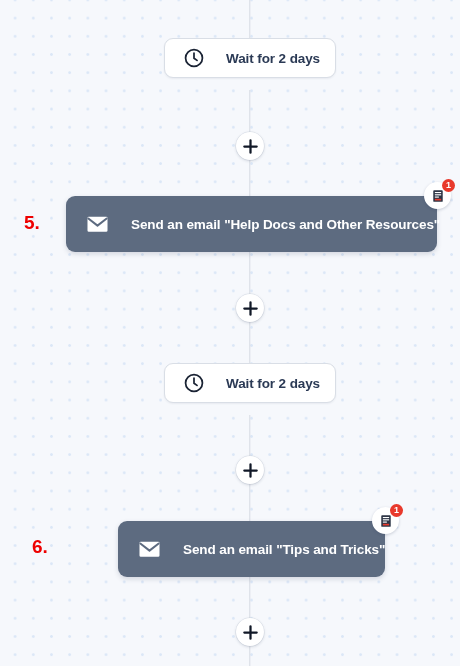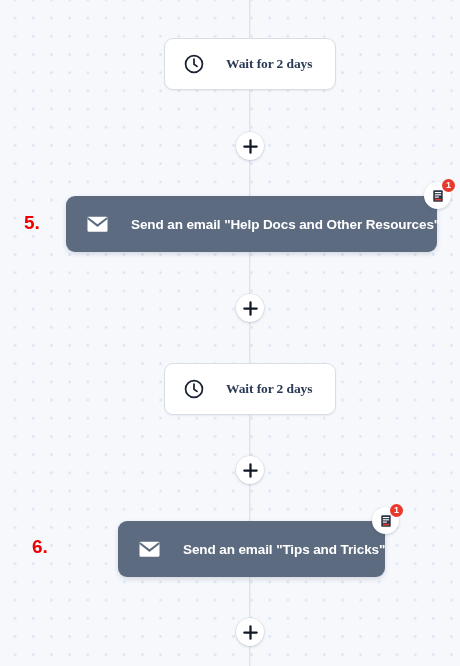--- a/index.html
+++ b/index.html
@@ -48,31 +48,30 @@
     display: flex;
     align-items: center;
     justify-content: center;
     cursor: pointer;
   }
   .plus-node svg { display: block; }
 
   
   .wait-card {
     position: absolute;
-    height: 52px;
+    height: 40px;
     background: #ffffff;
     border: 1px solid #d9dee6;
     border-radius: 9px;
     box-shadow: 0 1px 2px rgba(45, 60, 90, 0.07);
     display: flex;
     align-items: center;
     padding: 0 18px;
     box-sizing: border-box;
     cursor: pointer;
-    font-family: Liberation Serif, serif;
   }
   .wait-icon {
     width: 22px;
     height: 22px;
     flex: 0 0 auto;
     display: block;
   }
   .wait-label {
     margin-left: 21px;
     font-size: 13.5px;

